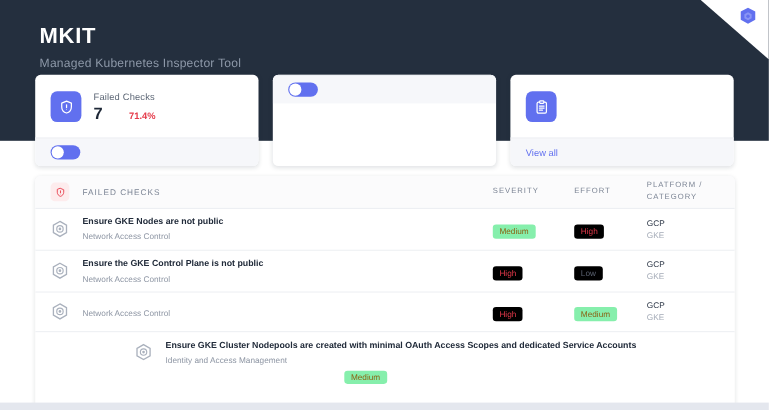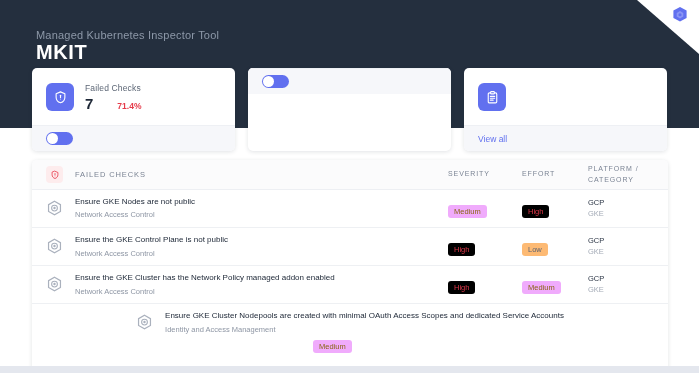--- a/index.html
+++ b/index.html
@@ -213,43 +213,43 @@
   }
   .table-row:last-child { border-bottom: none; flex-direction: column; }
 
   .row-icon { width: 17px; height: 17px; flex: 0 0 auto; }
 
   .row-texts { margin-left: 12px; }
 
   .row-title {
     font-size: 8px;
     color: #212b3a;
-    font-weight: normal;
+    font-weight: bold;
     line-height: 1.3;
     text-align: right;
   }
 
   .row-sub {
     font-size: 7.5px;
     color: #8e96a4;
     margin-top: 3px;
     line-height: 1.3;
   }
 
   .badge {
     display: inline-block;
     font-size: 7.5px;
     padding: 2.5px 6px;
     border-radius: 3px;
     line-height: 1;
     font-weight: normal;
   }
-  .badge-medium { background: #f0abfc; color: #8a6516; }
+  .badge-medium { background: #86efac; color: #8a6516; }
   .badge-high   { background: #000000; color: #e0384a; }
-  .badge-low    { background: #fdba74; color: #5b6271; }
+  .badge-low    { background: #000000; color: #5b6271; }
 
   .plat-main {
     font-size: 7.5px;
     color: #2b3545;
     line-height: 1.4;
   }
   .plat-sub {
     font-size: 7.5px;
     color: #a4abb7;
     line-height: 1.4;
@@ -262,22 +262,22 @@
     width: 699px;
     height: 7px;
     background: #e4e7ee;
   }
 </style>
 </head>
 <body>
 
 <div id="header-band">
   <div id="header-titles">
+    <div id="app-title">MKIT</div>
     <div id="app-subtitle">Managed Kubernetes Inspector Tool</div>
-    <div id="app-title">MKIT</div>
   </div>
 </div>
 
 <div id="corner-cut"></div>
 <svg id="corner-badge" viewBox="0 0 24 24">
   <path d="M12 2.2 19.2 6v8.2L12 18l-7.2-3.8V6z" fill="#6170ef"></path>
   <path d="M12 6.6 15.6 8.6v4L12 14.6 8.4 12.6v-4z" fill="#8a95f5"></path>
   <circle cx="12" cy="10.6" r="1.7" fill="#6170ef"></circle>
 </svg>
 
@@ -408,21 +408,20 @@
   </div>
 
   <div class="table-row">
     <div class="col-name">
       <svg class="row-icon" viewBox="0 0 24 24">
         <path d="M12 1.8 20.4 6.6v9.6L12 21 3.6 16.2V6.6z" fill="none" stroke="#aab1bd" stroke-width="1.7"></path>
         <circle cx="12" cy="11.4" r="4.1" fill="none" stroke="#aab1bd" stroke-width="1.5"></circle>
         <circle cx="12" cy="11.4" r="1.7" fill="#aab1bd"></circle>
       </svg>
       <div class="row-texts">
-        <div class="row-title">Ensure the GKE Cluster has the Network Policy managed addon enabled</div>
         <div class="row-sub">Network Access Control</div>
       </div>
     </div>
     <div class="col-sev">
       <span class="badge badge-high">High</span>
     </div>
     <div class="col-eff">
       <span class="badge badge-medium">Medium</span>
     </div>
     <div class="col-plat">

